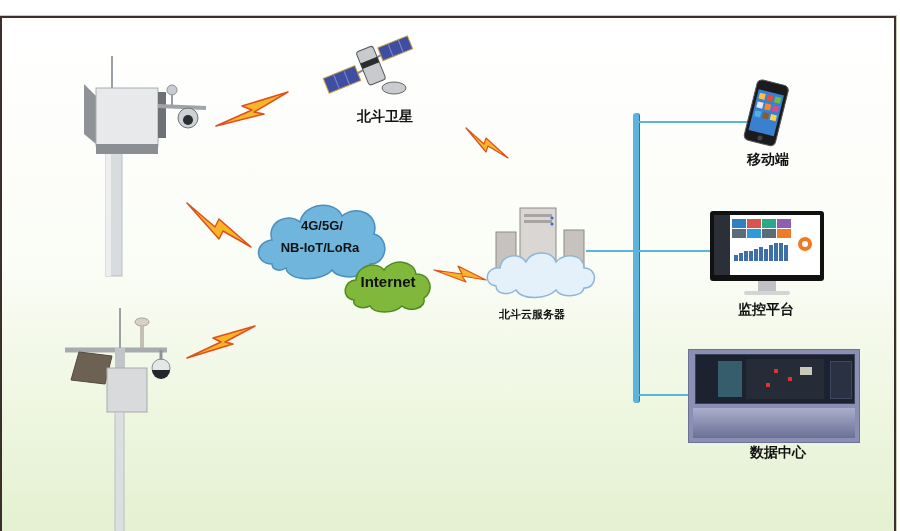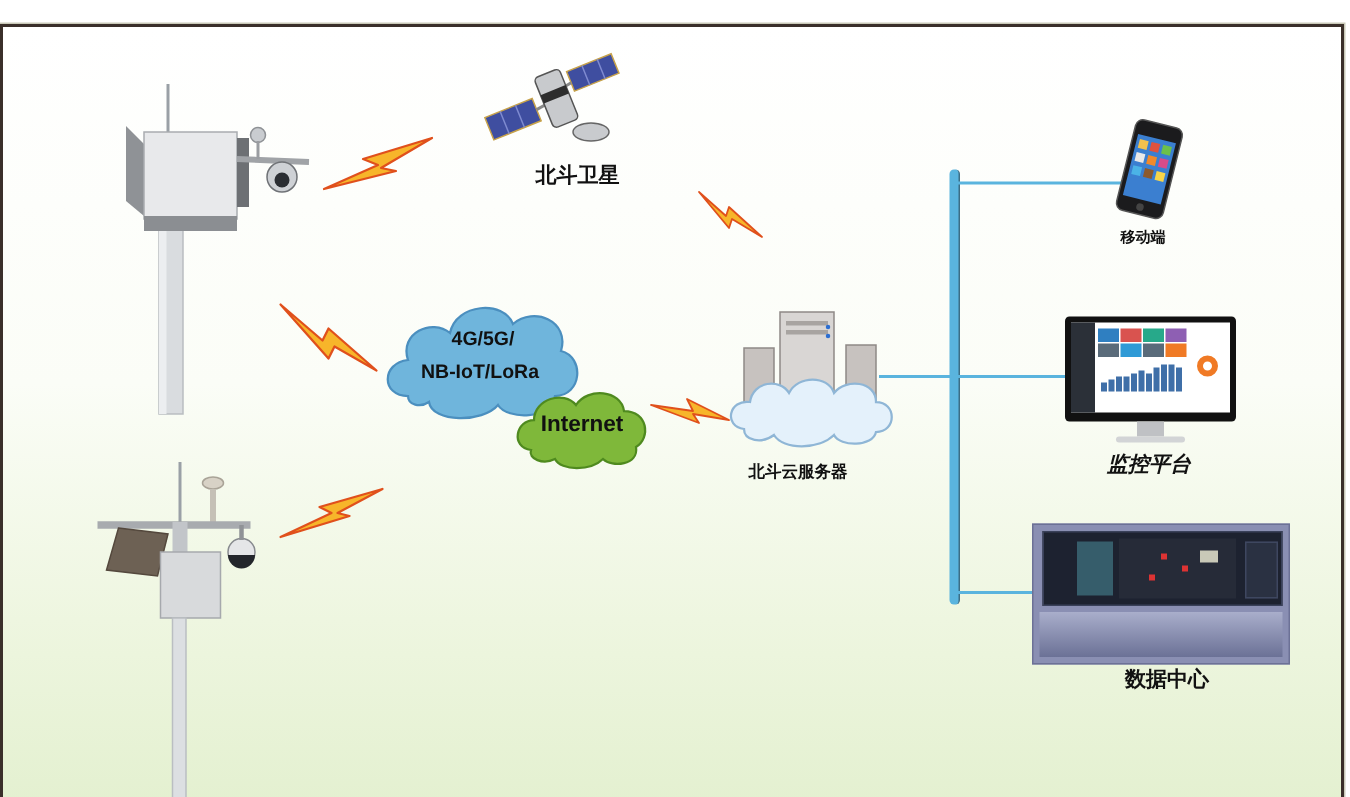--- a/index.html
+++ b/index.html
@@ -123,21 +123,21 @@
       <rect x="29" y="15" width="6" height="6" fill="#6cc04a"></rect>
       <rect x="13" y="24" width="6" height="6" fill="#e9e9e9"></rect>
       <rect x="21" y="24" width="6" height="6" fill="#f08a2c"></rect>
       <rect x="29" y="24" width="6" height="6" fill="#d94b8a"></rect>
       <rect x="13" y="33" width="6" height="6" fill="#4bb3e6"></rect>
       <rect x="21" y="33" width="6" height="6" fill="#8c5a2c"></rect>
       <rect x="29" y="33" width="6" height="6" fill="#f7d54a"></rect>
       <circle cx="24" cy="59" r="2.5" fill="#444"></circle>
     </g>
   </svg>
-  <div class="label" style="left:745px;top:133px;font-size:10px;">移动端</div>
+  <div class="label" style="left:745px;top:133px;font-size:14px;">移动端</div>
 
   <div class="abs" style="left:708px;top:193px;width:114px;height:90px;">
     <div class="abs" style="left:0;top:0;width:114px;height:70px;background:#111;border-radius:3px;"></div>
     <div class="abs" style="left:4px;top:4px;width:106px;height:60px;background:#fff;">
       <div class="abs" style="left:0;top:0;width:16px;height:60px;background:#2b3038;"></div>
       <div class="abs" id="tiles" style="left:18px;top:4px;width:60px;height:20px;">
           <div style="position: absolute; left: 0px; top: 0px; width: 14px; height: 9px; background: rgb(47, 127, 193);"></div>
           <div style="position: absolute; left: 15px; top: 0px; width: 14px; height: 9px; background: rgb(217, 83, 79);"></div>
           <div style="position: absolute; left: 30px; top: 0px; width: 14px; height: 9px; background: rgb(39, 169, 138);"></div>
           <div style="position: absolute; left: 45px; top: 0px; width: 14px; height: 9px; background: rgb(142, 95, 179);"></div>
@@ -157,21 +157,21 @@
           <rect x="35" y="4" width="4" height="16" fill="#3f6fa8"></rect>
           <rect x="40" y="2" width="4" height="18" fill="#3f6fa8"></rect>
           <rect x="45" y="2" width="4" height="18" fill="#3f6fa8"></rect>
           <rect x="50" y="4" width="4" height="16" fill="#3f6fa8"></rect>
         </svg>
       <div class="abs" style="left:84px;top:22px;width:14px;height:14px;border-radius:50%;border:4px solid #f07a25;box-sizing:border-box;"></div>
     </div>
     <div class="abs" style="left:48px;top:70px;width:18px;height:10px;background:#bfc1c4;"></div>
     <div class="abs" style="left:34px;top:80px;width:46px;height:4px;background:#d2d4d6;border-radius:2px;"></div>
   </div>
-  <div class="label" style="left:736px;top:283px;font-size:14px;font-style:italic;">监控平台</div>
+  <div class="label" style="left:736px;top:283px;font-size:14px;">监控平台</div>
 
   <div class="abs" style="left:686px;top:331px;width:170px;height:92px;background:#8a8fb3;border:1px solid #6c7196;">
     <div class="abs" style="left:6px;top:4px;width:158px;height:48px;background:#1d2230;border:1px solid #3a415a;">
       <div class="abs" style="left:22px;top:6px;width:24px;height:36px;background:#3d6d7a;opacity:0.8;"></div>
       <div class="abs" style="left:50px;top:4px;width:78px;height:40px;background:#262b38;"></div>
       <div class="abs" style="left:78px;top:14px;width:4px;height:4px;background:#d33;"></div>
       <div class="abs" style="left:92px;top:22px;width:4px;height:4px;background:#d33;"></div>
       <div class="abs" style="left:70px;top:28px;width:4px;height:4px;background:#d33;"></div>
       <div class="abs" style="left:104px;top:12px;width:12px;height:8px;background:#c9c9b8;"></div>
       <div class="abs" style="left:134px;top:6px;width:20px;height:36px;background:#2a3142;border:1px solid #3e4760;"></div>

